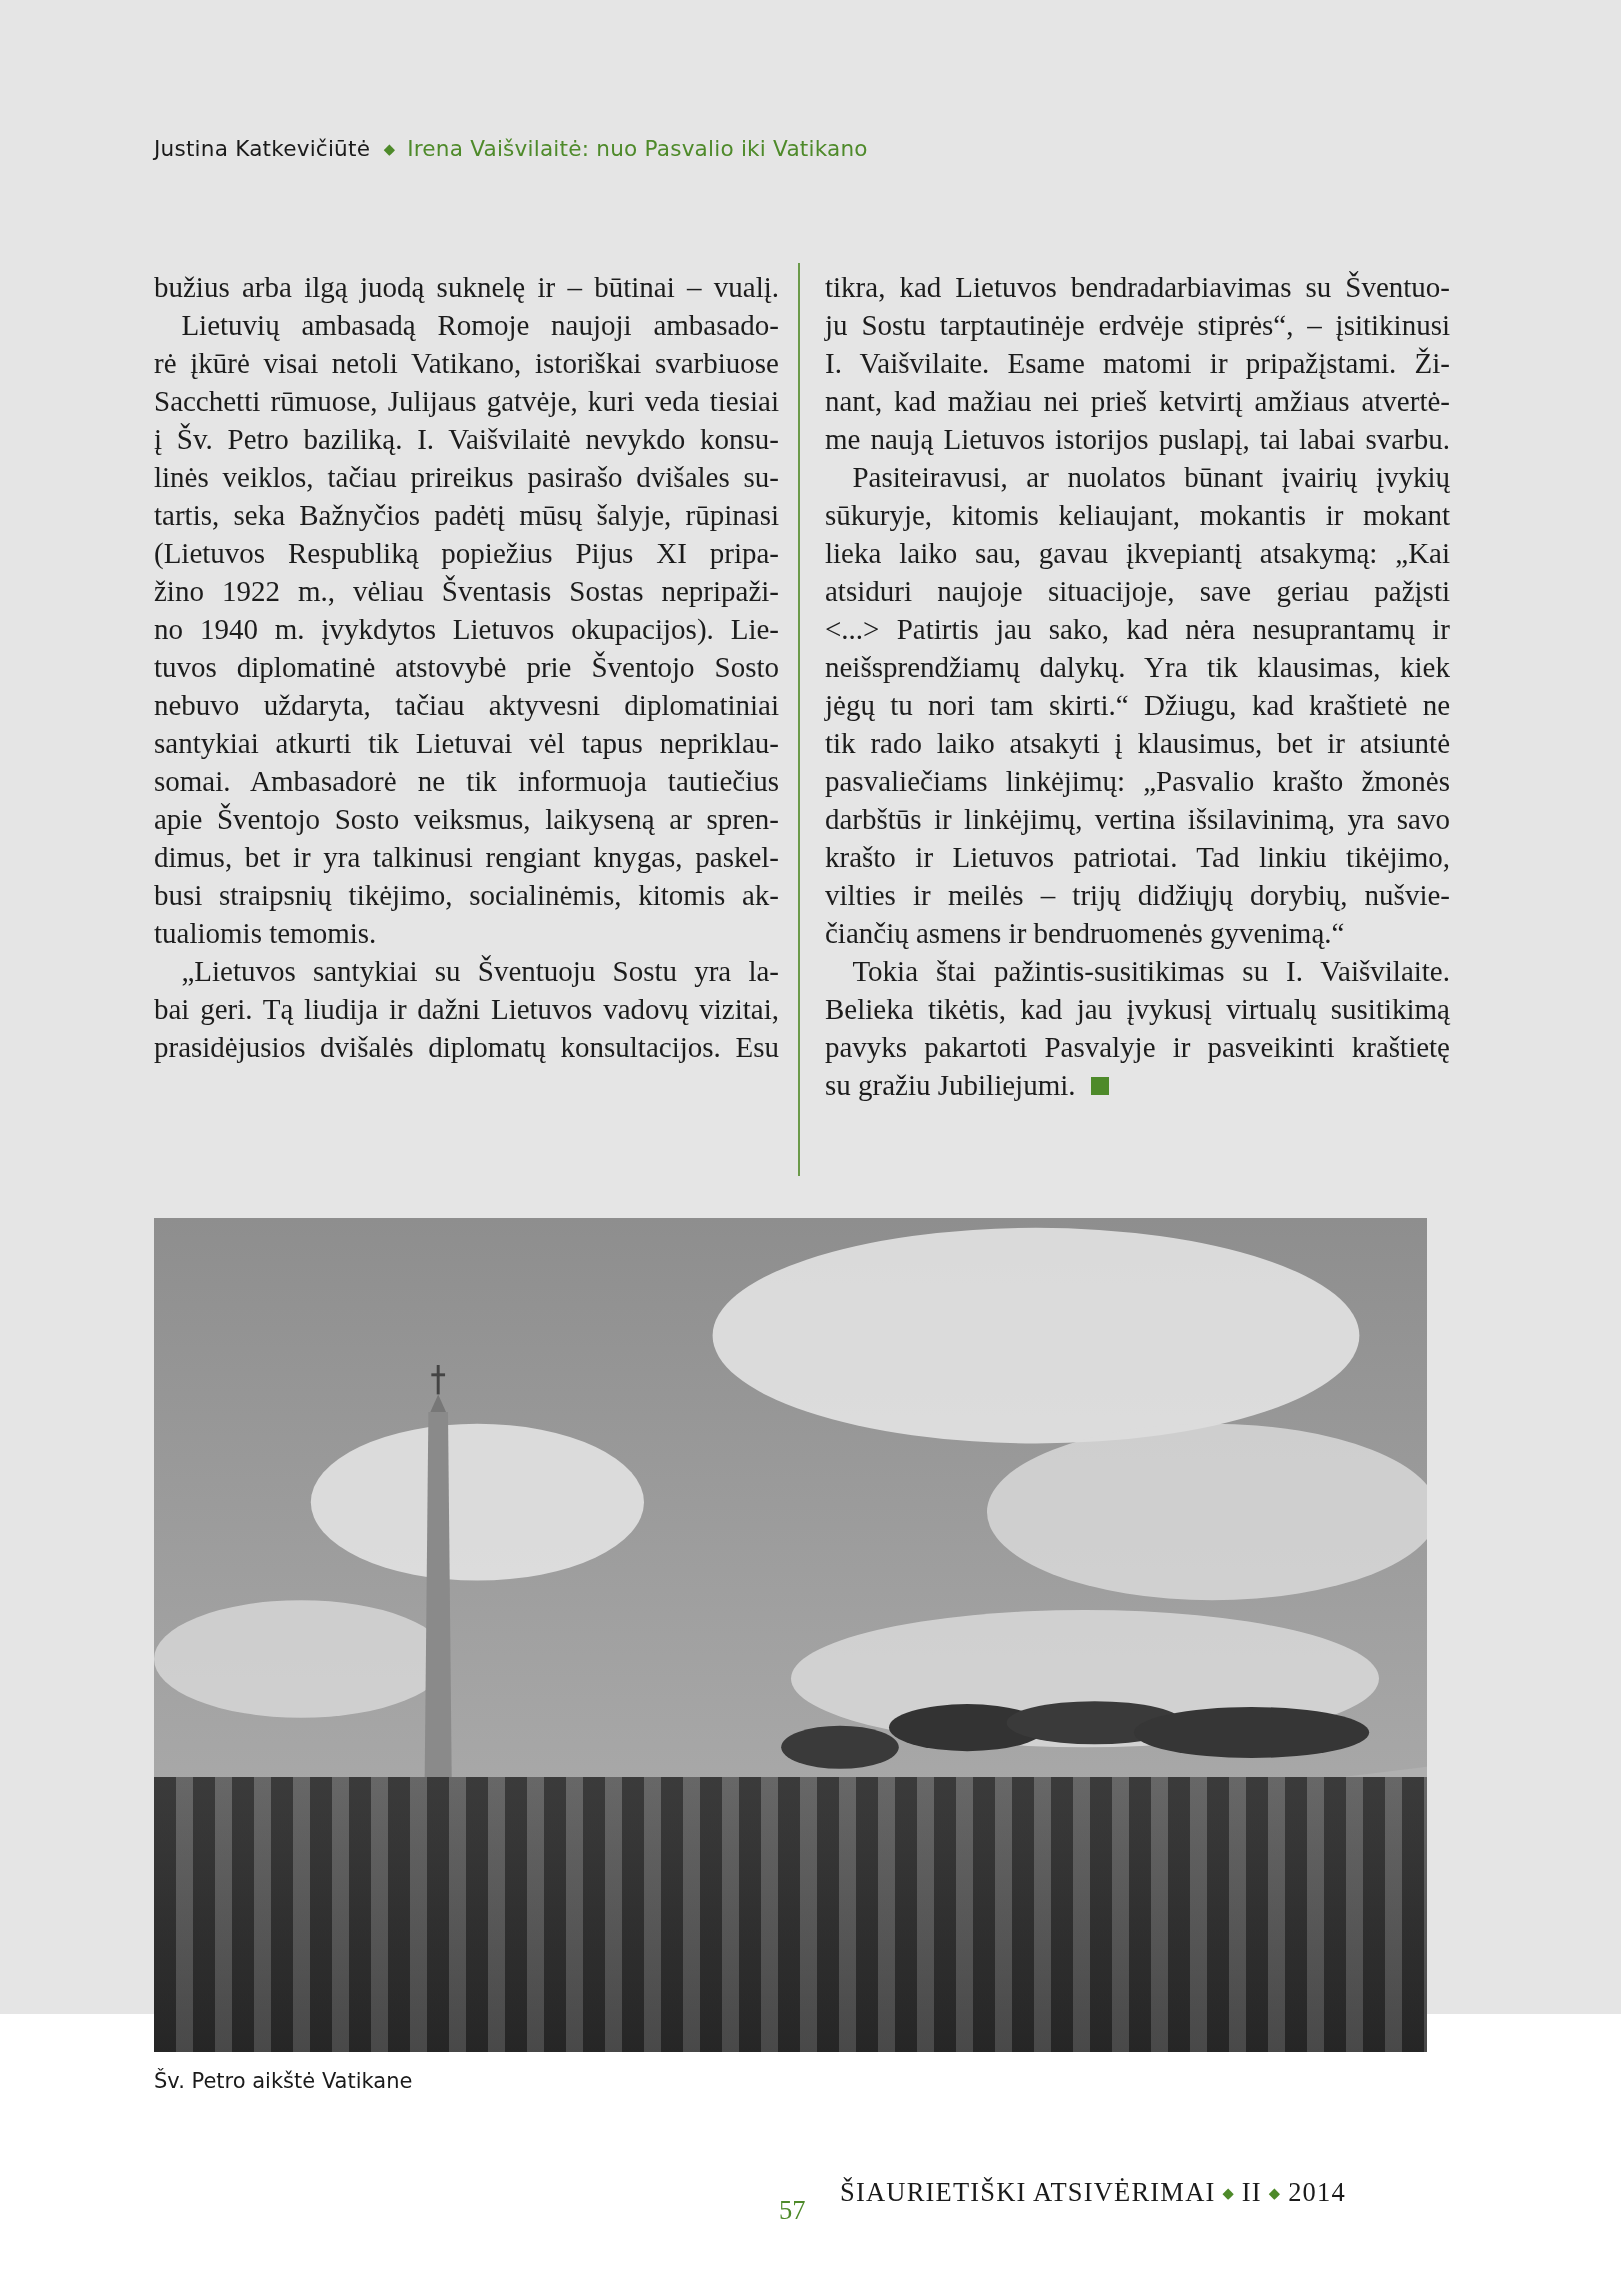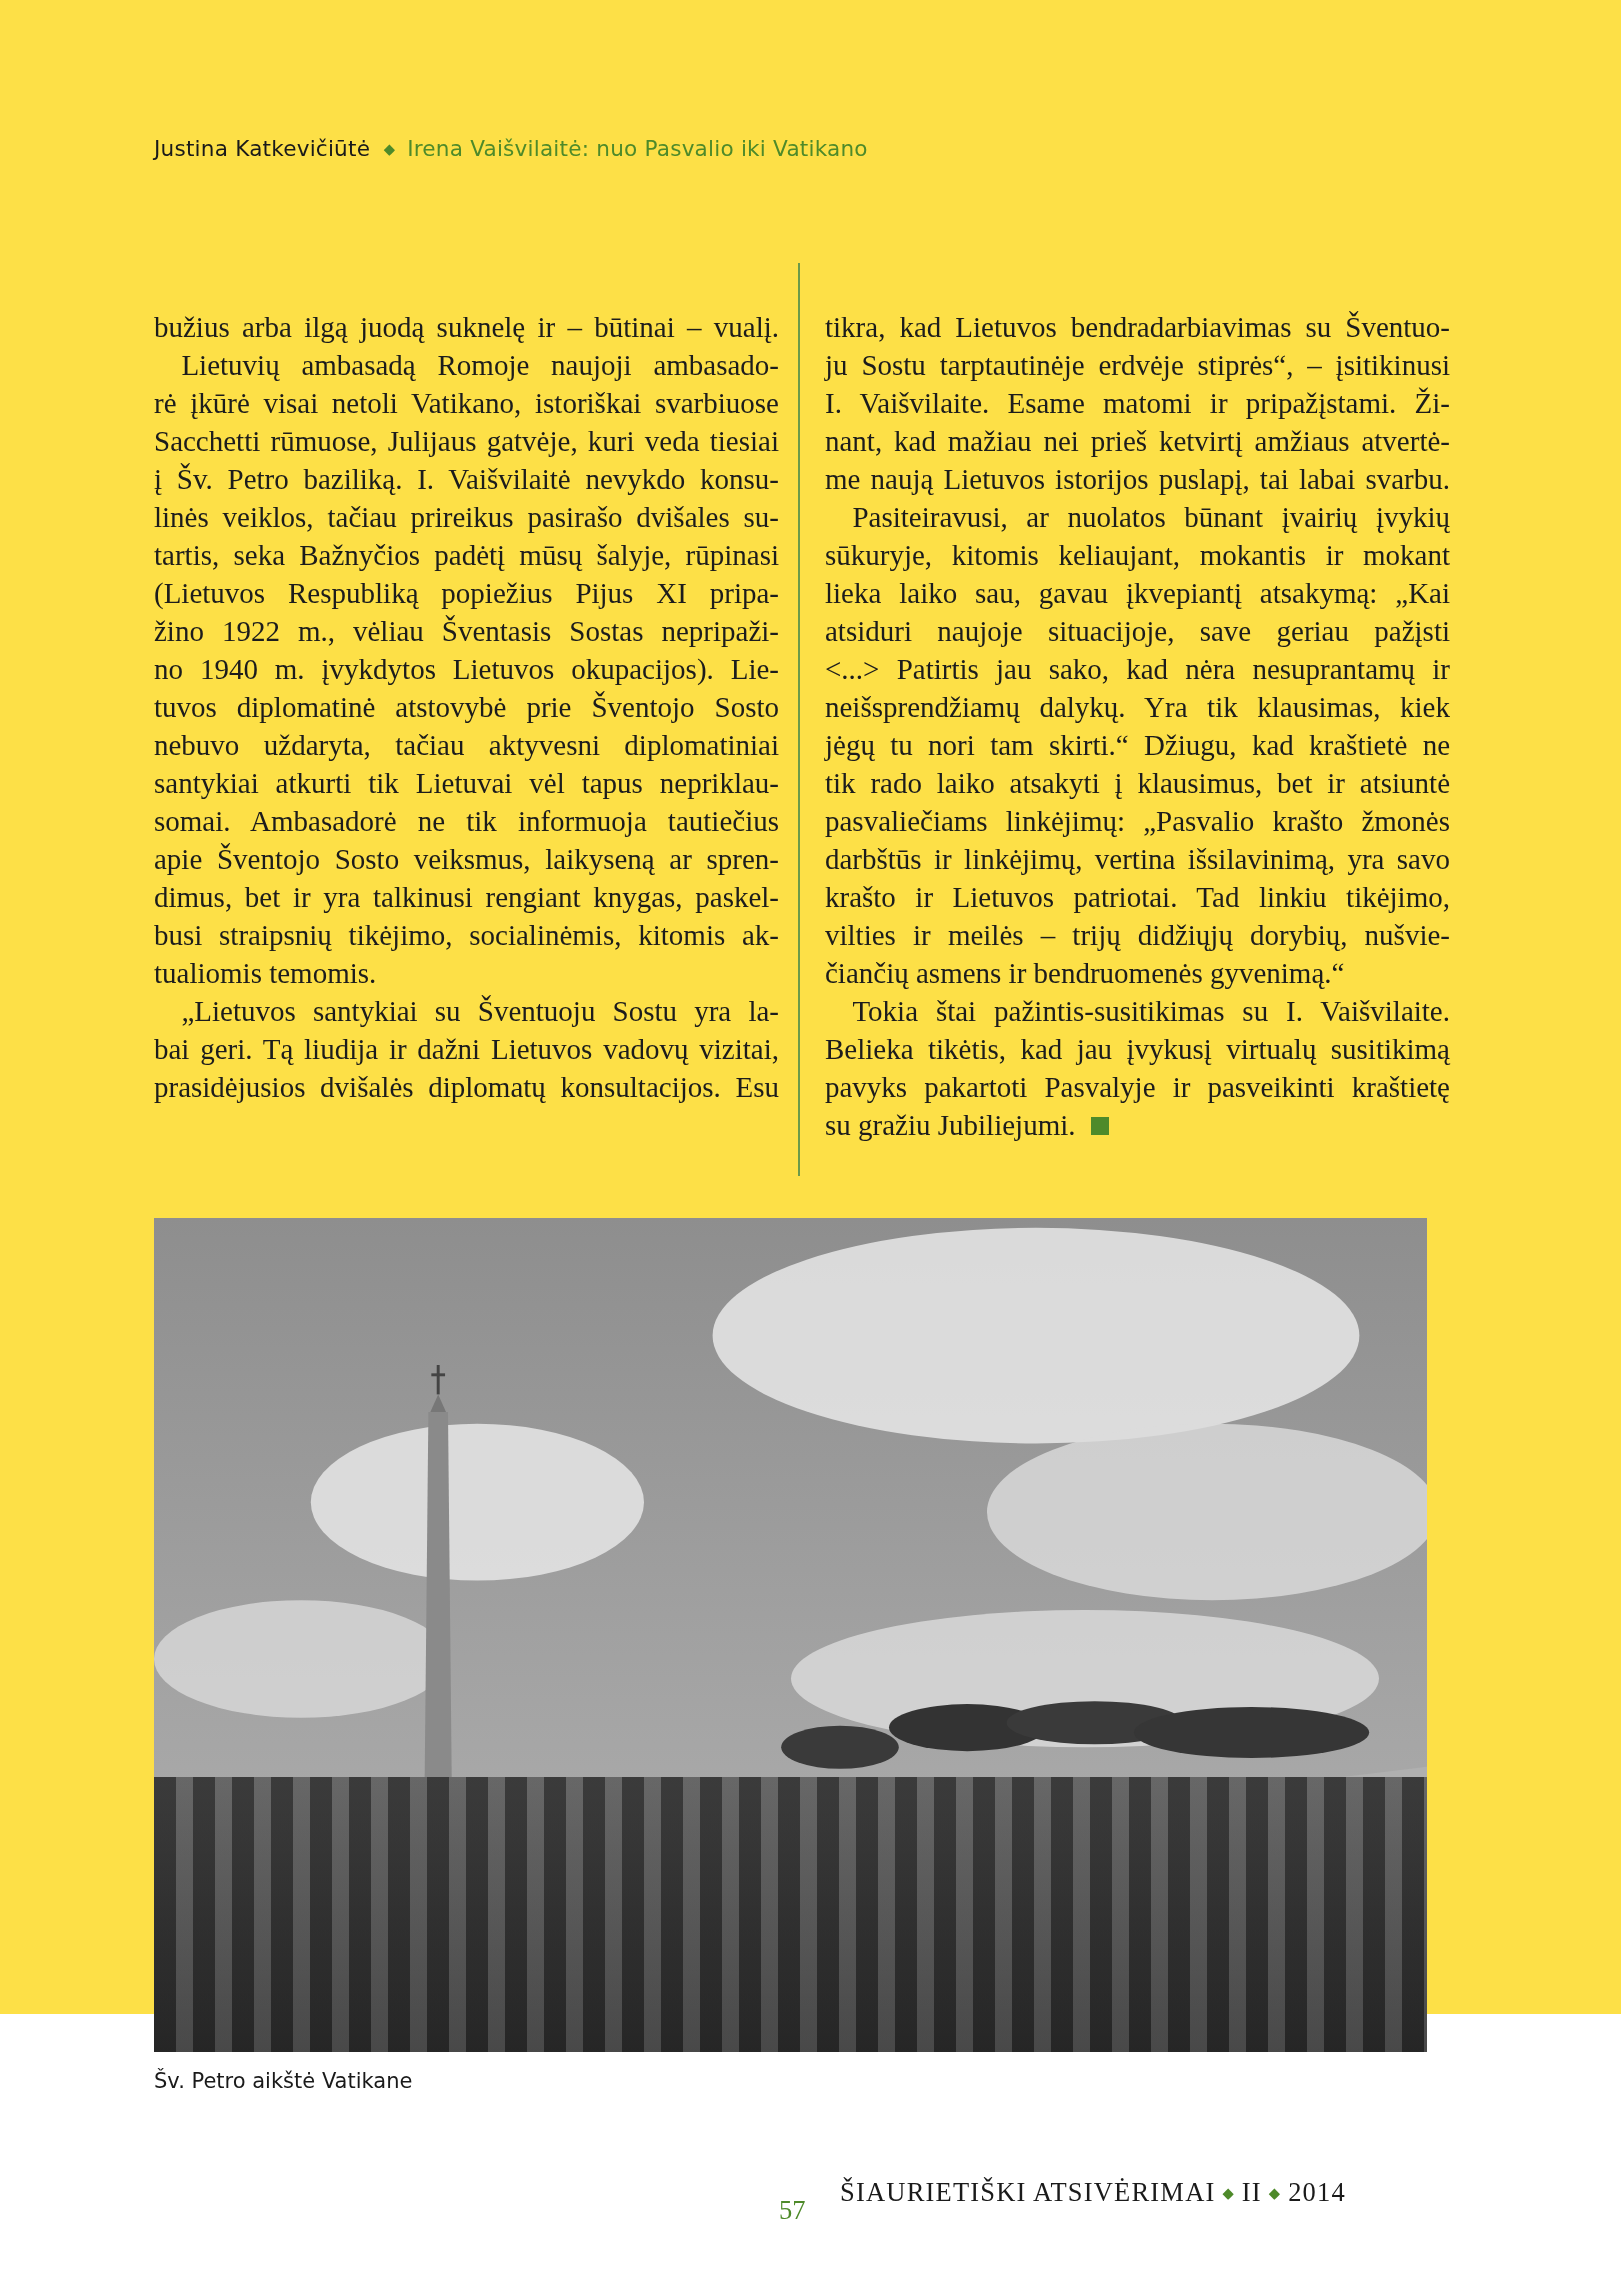--- a/index.html
+++ b/index.html
@@ -1,31 +1,31 @@
 <!DOCTYPE html>
 <html><head>
 <meta charset="utf-8">
 <style>
   html, body { margin: 0; padding: 0; background: #ffffff; }
   body { width: 1621px; height: 2293px; position: relative; overflow: hidden; }
-  .page { position: absolute; left: 0; top: 0; width: 1621px; height: 2014px; background: #fde047; }
+  .page { position: absolute; left: 0; top: 0; width: 1621px; height: 2014px; background: #e5e5e5; }
 
   .running-head {
     position: absolute; left: 154px; top: 136px;
     font-family: "DejaVu Sans", sans-serif; font-size: 21.6px; letter-spacing: 0.2px;
     white-space: nowrap; color: #1a1a1a;
   }
   .running-head .author { color: #1a1a1a; }
   .running-head .diamond { color: #4e8a2a; font-size: 14.7px; margin: 0 11.8px 0 13.7px; position: relative; top: -2px; }
   .running-head .title { color: #4e8a2a; }
 
   .col {
     position: absolute; top: 268px; width: 625px;
     font-family: "Liberation Serif", "DejaVu Serif", serif;
-    font-size: 29px; line-height: 38px; color: #1c1c1c; margin-top: 40px;
+    font-size: 29px; line-height: 38px; color: #1c1c1c;
   }
   .col.left { left: 154px; }
   .col.right { left: 825px; }
   .line { display: block; white-space: nowrap; text-align: justify; text-align-last: justify; height: 38px; }
   .line.last { text-align-last: left; }
   .line.indent { padding-left: 27.4px; }
   .end-mark { display: inline-block; width: 17.6px; height: 17.6px; background: #4e8a2a; margin-left: 15.7px; vertical-align: 0px; }
 
   .divider { position: absolute; left: 798px; top: 263px; width: 2px; height: 913px; background: #6b9a4a; }
 

